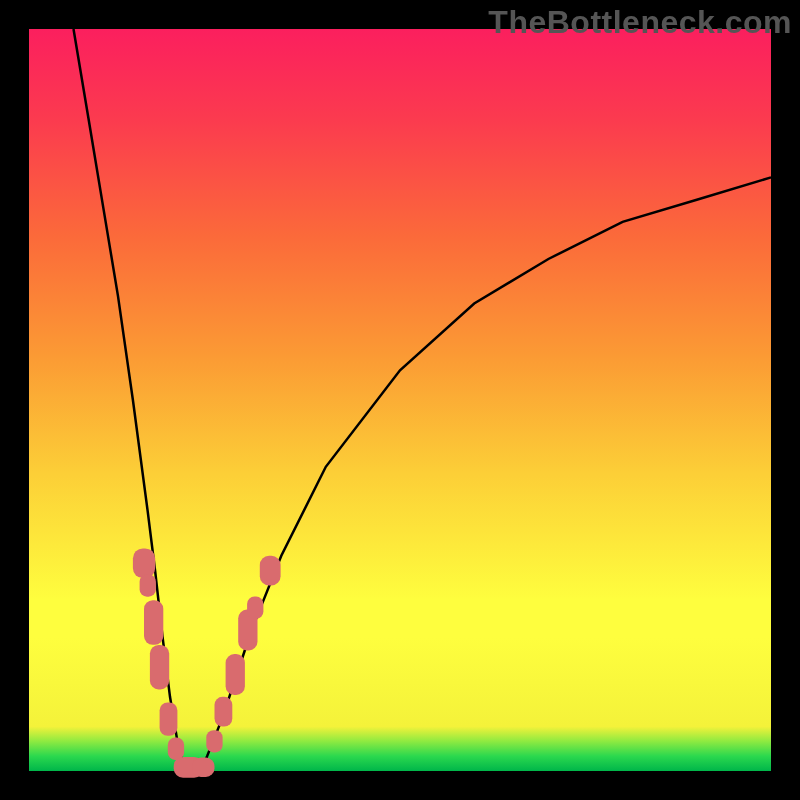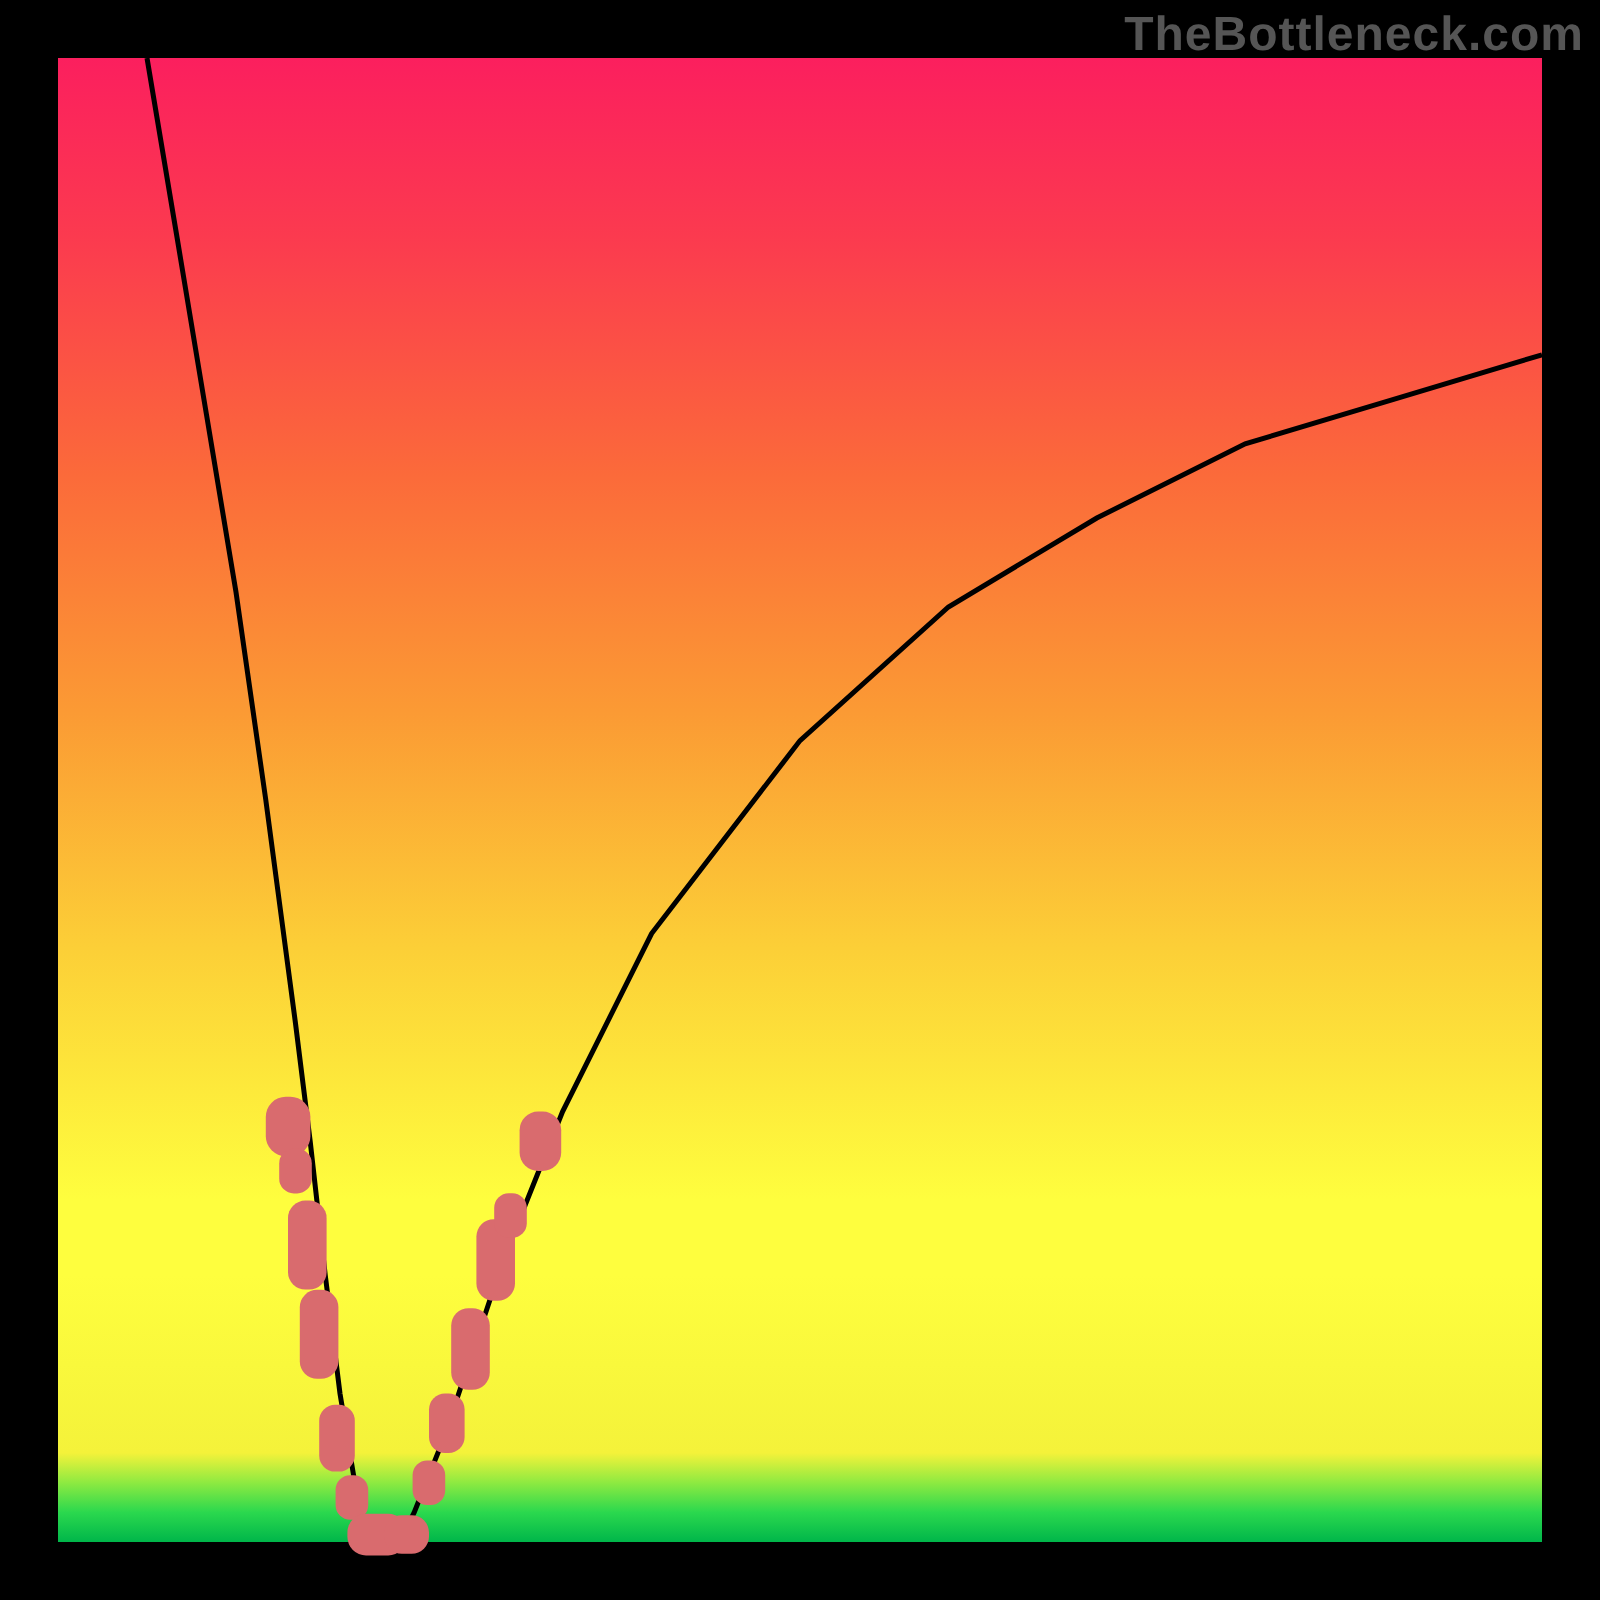--- a/index.html
+++ b/index.html
@@ -39,21 +39,21 @@
     #fb6a3a 72%,
     #fb3a4f 88%,
     #fb1f5e 100%
   );
 }
 .watermark {
   position: absolute;
   top: 4px;
   right: 8px;
   color: #555;
-  font-size: 24px;
+  font-size: 32px;
   font-weight: 600;
   letter-spacing: 0.5px;
   user-select: none;
 }
 svg.curve {
   position: absolute;
   left: 0;
   top: 0;
   width: 742px;
   height: 742px;

